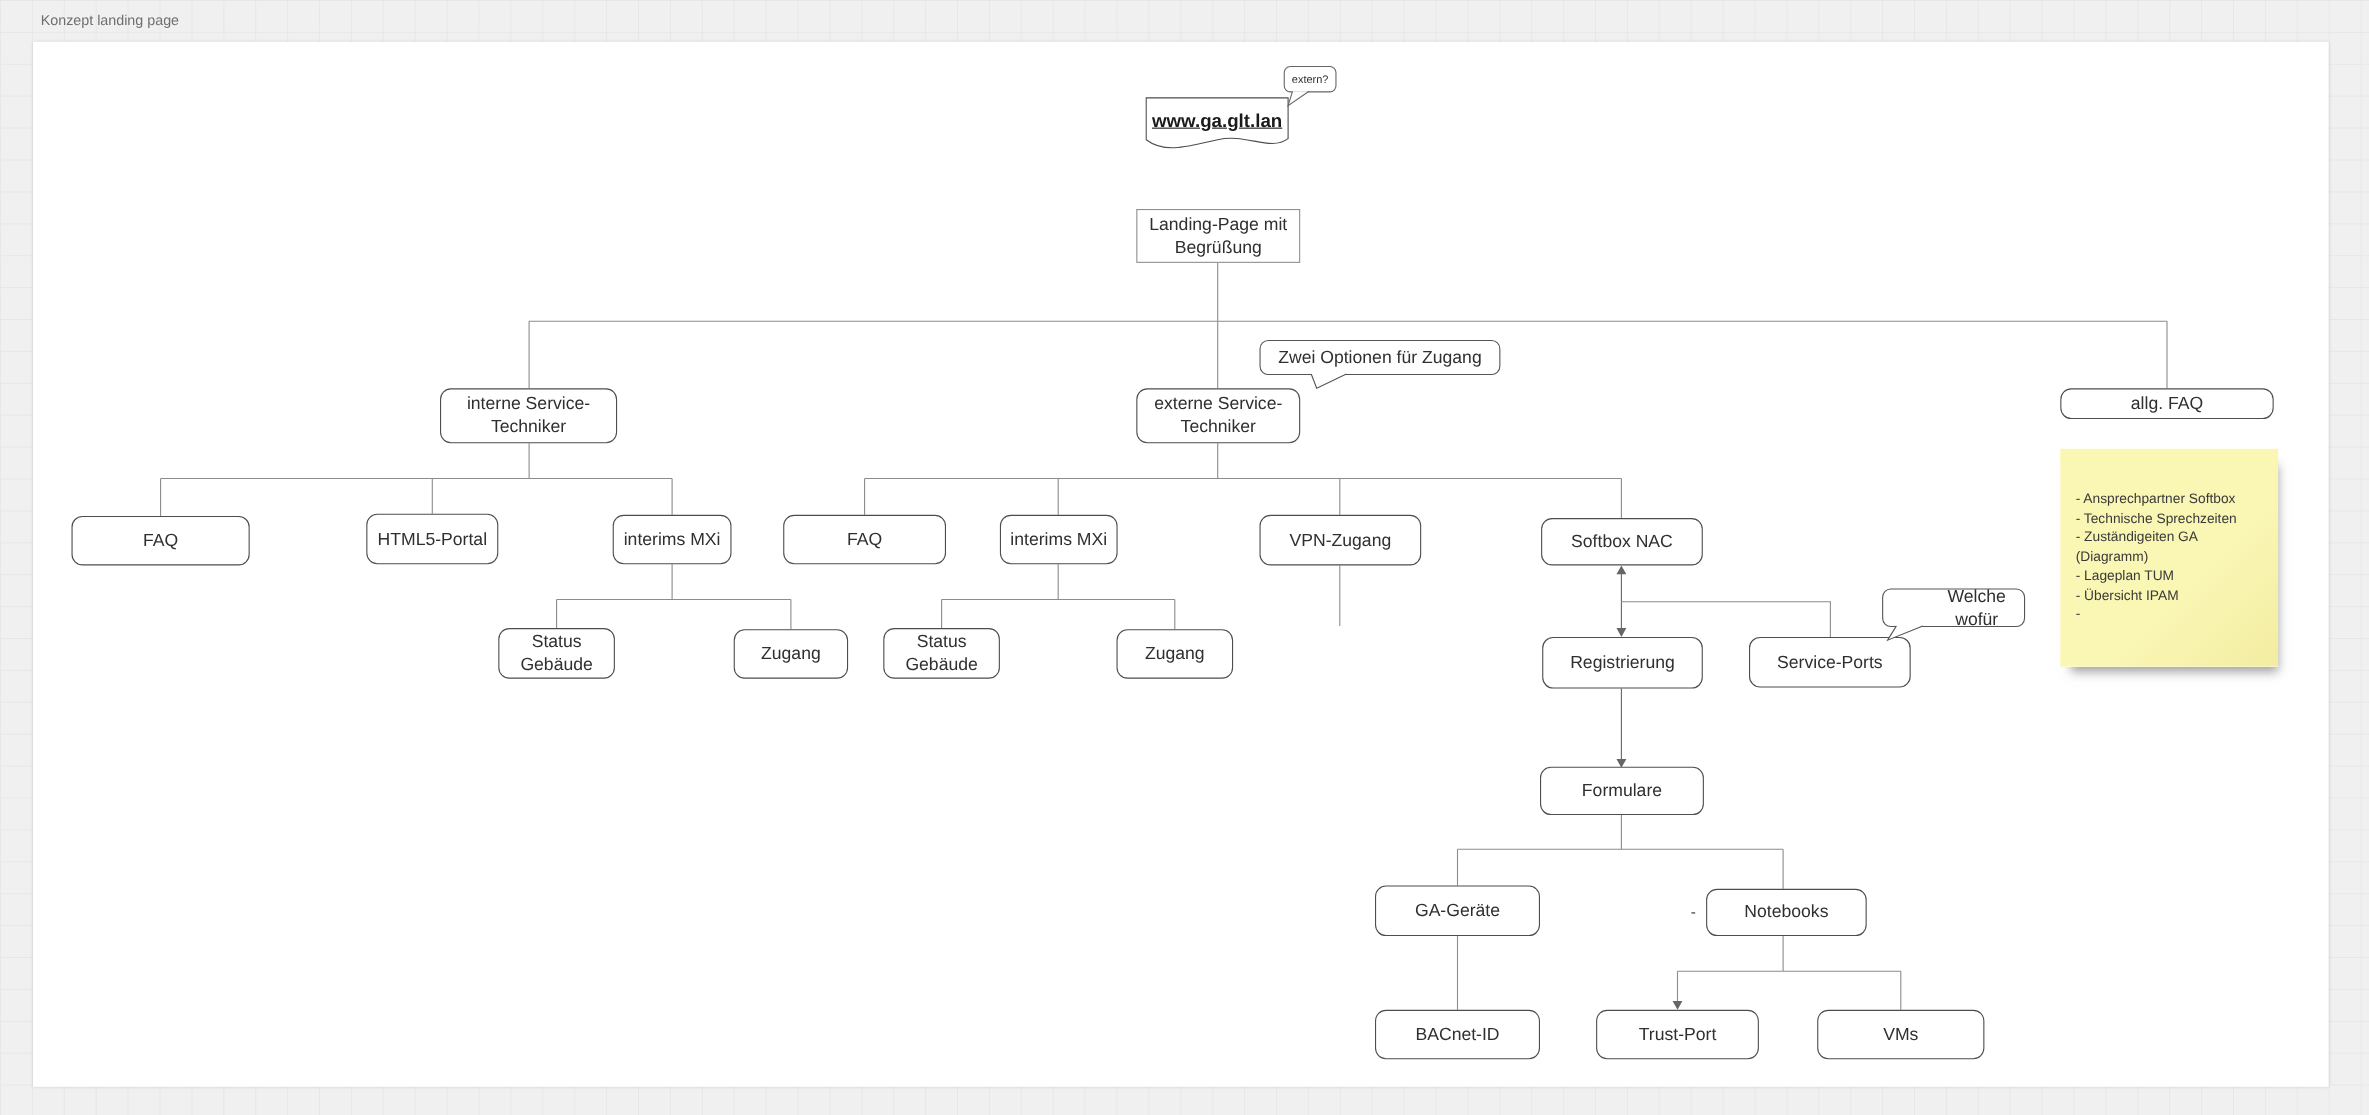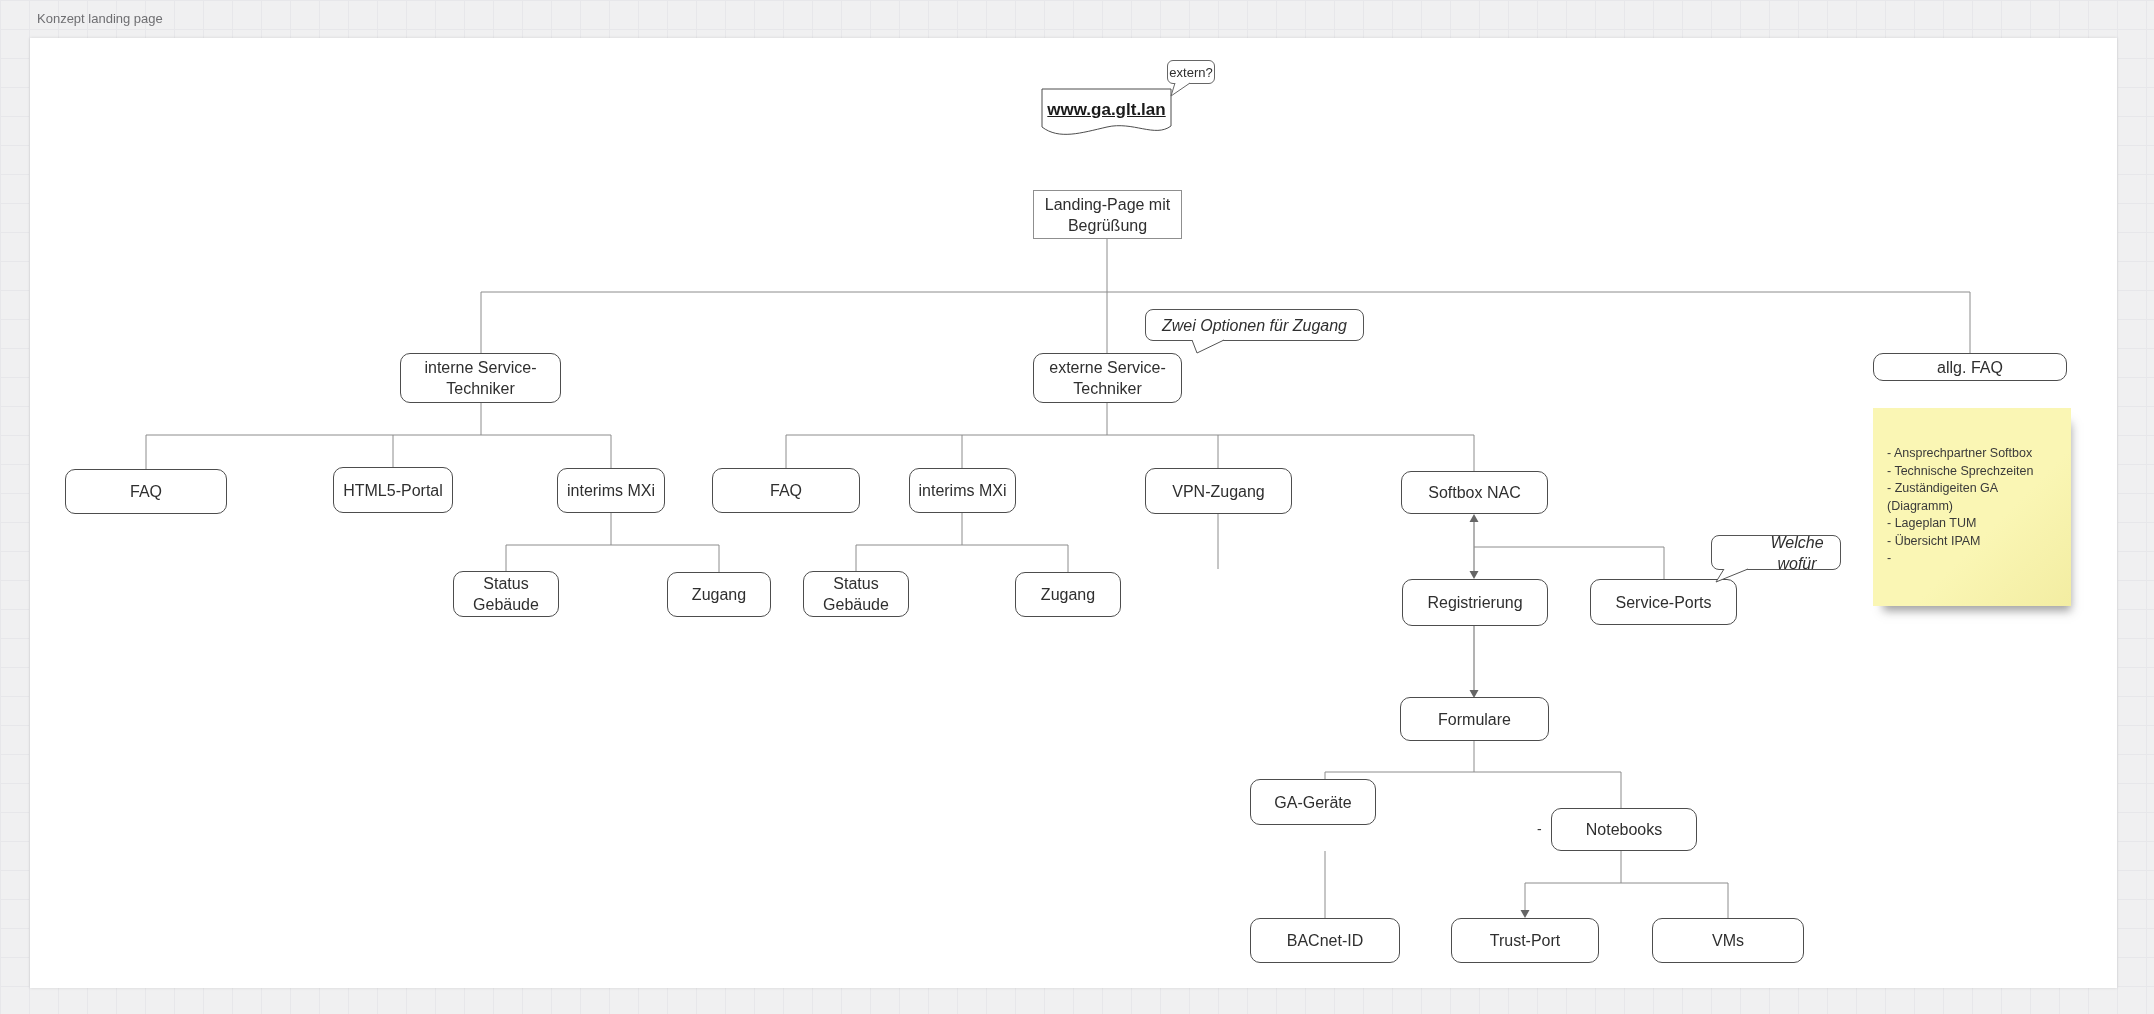--- a/index.html
+++ b/index.html
@@ -8,22 +8,22 @@
     background-image:linear-gradient(#e7e7ea 1px,transparent 1px),linear-gradient(90deg,#e7e7ea 1px,transparent 1px);
     background-size:29px 29px;}
   .canvas{position:absolute;left:30px;top:38px;width:2087px;height:950px;background:#ffffff;
     box-shadow:0 0 3px rgba(0,0,0,.12);}
   .page-label{position:absolute;left:37px;top:11px;font-size:13px;color:#6f6f72;}
   svg.layer{position:absolute;left:0;top:0;width:2154px;height:1014px;pointer-events:none;}
   .node{position:absolute;display:flex;align-items:center;justify-content:center;text-align:center;
     background:#fff;border:1px solid #4d4d4d;border-radius:10px;color:#2f2f2f;
     font-size:16px;line-height:21px;white-space:pre-line;box-sizing:border-box;padding:2px 4px;}
   .node.sharp{border-radius:0;border-color:#8f8f8f;}
-  .node.callout{border-radius:8px;border-color:#555;font-style:italic;}
-  .node.tiny{font-size:13px;line-height:11px;border-radius:6px;border-color:#666;padding:1px 18px;text-align:right;}
+  .node.callout{border-radius:8px;border-color:#555;}
+  .node.tiny{font-size:10px;line-height:11px;border-radius:6px;border-color:#666;padding:1px 18px;text-align:right;}
   .doc{position:absolute;display:flex;align-items:center;justify-content:center;text-align:center;}
   .doc .doc-label{position:relative;z-index:2;font-weight:bold;text-decoration:underline;
     font-size:17px;color:#1a1a1a;margin-top:-8px;}
   .doc svg{position:absolute;left:0;top:0;z-index:1;}
   .note{position:absolute;background:linear-gradient(135deg,#faf6b4 60%,#f3eda2 100%);
     color:#3a3a3a;font-size:12.5px;line-height:17.5px;white-space:pre-line;
     padding:37px 12px 12px 14px;box-sizing:border-box;text-align:left;
     box-shadow:5px 10px 9px -5px rgba(70,70,70,.5);}
   .edge-label{position:absolute;color:#3a3a3a;font-size:14px;line-height:14px;}
 </style>
@@ -104,21 +104,21 @@
   <div class="node" style="left:803px;top:571px;width:106px;height:46px;">Status
 Gebäude</div>
   <div class="node" style="left:1015px;top:572px;width:106px;height:45px;">Zugang</div>
 
   <div class="node callout" style="left:1711px;top:535px;width:130px;height:35px;padding-left:46px;">Welche wofür</div>
   <div class="node" style="left:1402px;top:579px;width:146px;height:47px;">Registrierung</div>
   <div class="node" style="left:1590px;top:579px;width:147px;height:46px;">Service-Ports</div>
 
   <div class="node" style="left:1400px;top:697px;width:149px;height:44px;">Formulare</div>
 
-  <div class="node" style="left:1250px;top:779px;width:126px;height:46px;">GA-Geräte</div>
+  <div class="node" style="left:1250px;top:805px;width:150px;height:46px;">GA-Geräte</div>
   <div class="node" style="left:1551px;top:808px;width:146px;height:43px;">Notebooks</div>
   <div class="edge-label" style="left:1537px;top:822px;">-</div>
 
   <div class="node" style="left:1250px;top:918px;width:150px;height:45px;">BACnet-ID</div>
   <div class="node" style="left:1451px;top:918px;width:148px;height:45px;">Trust-Port</div>
   <div class="node" style="left:1652px;top:918px;width:152px;height:45px;">VMs</div>
 
   <svg class="layer" style="z-index:5;">
     <path d="M1175,83 L1171,96 L1190,83" fill="#ffffff" stroke="#666"></path>
     <path d="M1192,340 L1197,353 L1224,340" fill="#ffffff" stroke="#555"></path>

